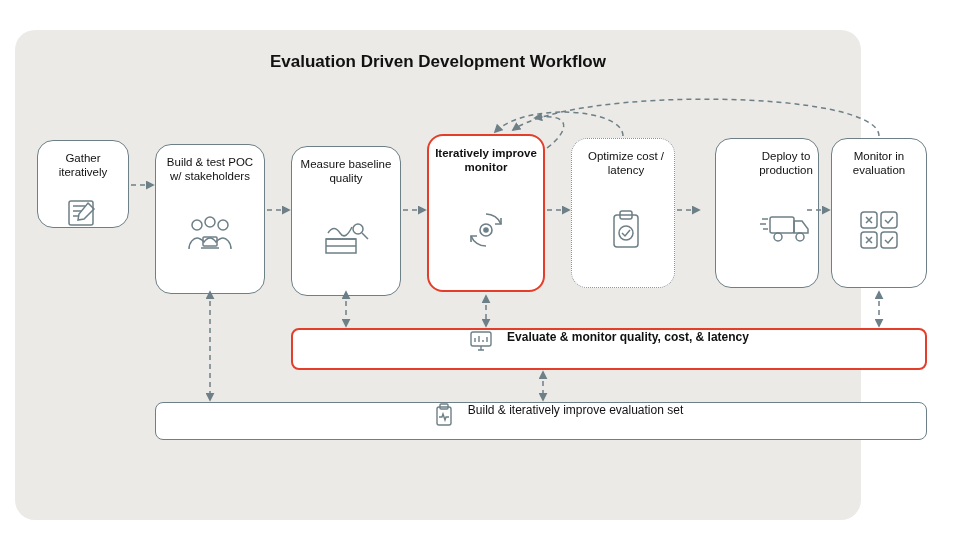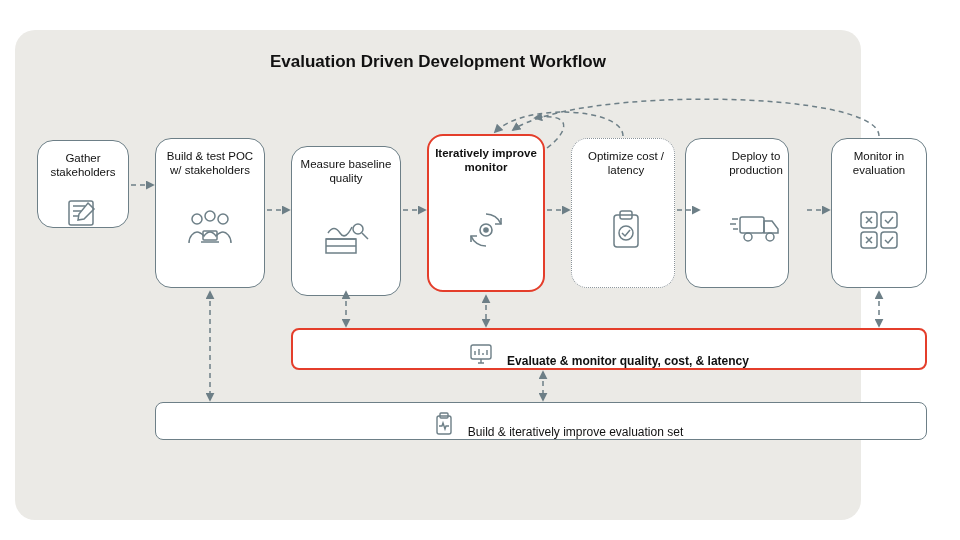--- a/index.html
+++ b/index.html
@@ -52,21 +52,21 @@
     margin-top: 6px;
     color: #6d7f87;
   }
   
   .bar {
     position: absolute;
     background: #fff;
     border: 1.5px solid #6d7f87;
     border-radius: 8px;
     display: flex;
-    align-items: flex-end;
+    align-items: flex-start;
     justify-content: center;
     gap: 14px;
     font-size: 12px;
     color: #111;
   }
   .bar.red { border-color: #e43e2b; border-width: 2px; font-weight: 700; }
   .bar .bar-icon { color: #6d7f87; }
   
   .connectors {
     position: absolute;
@@ -76,31 +76,31 @@
   }
 </style>
 </head>
 <body>
 
 <div class="canvas">
 
   <div class="title">Evaluation Driven Development Workflow</div>
 
   <div class="box" style="left:22px; top:110px; width:92px; height:88px;">
-    <div class="label">Gather stakeholders</div>
+    <div class="label">Gather iteratively</div>
     <span class="icon">
       <svg width="34" height="30" viewBox="0 0 34 30" fill="none" stroke="currentColor" stroke-width="1.5">
         <rect x="3" y="2" width="24" height="24" rx="2"></rect>
         <path d="M7 7h12M7 12h8M7 17h6"></path>
         <path d="M22 4l6 6-10 10-6 1 1-6z"></path>
       </svg>
     </span>
   </div>
 
-  <div class="box" style="left:140px; top:108px; width:110px; height:150px;">
+  <div class="box" style="left:140px; top:114px; width:110px; height:150px;">
     <div class="label">Build &amp; test POC w/ stakeholders</div>
     <span class="icon" style="margin-top:18px;">
       <svg width="50" height="40" viewBox="0 0 50 40" fill="none" stroke="currentColor" stroke-width="1.5">
         <circle cx="12" cy="10" r="5"></circle>
           <circle cx="38" cy="10" r="5"></circle>
           <circle cx="25" cy="7" r="5"></circle>
         <path d="M4 34c0-7 5-11 8-11s7 4 7 4 3-4 6-4 6 4 6 4 4-4 7-4 8 4 8 11"></path>
         <rect x="18" y="22" width="14" height="9" rx="1"></rect>
         <path d="M16 33h18"></path>
       </svg>
@@ -139,21 +139,21 @@
     <span class="icon" style="margin-top:18px;">
       <svg width="36" height="42" viewBox="0 0 36 42" fill="none" stroke="currentColor" stroke-width="1.5">
         <rect x="6" y="6" width="24" height="32" rx="3"></rect>
         <rect x="12" y="2" width="12" height="8" rx="2"></rect>
         <circle cx="18" cy="24" r="7"></circle>
         <path d="M14 24l3 3 5-6"></path>
       </svg>
     </span>
   </div>
 
-  <div class="box" style="left:670px; top:108px; width:104px; height:150px;padding-left:44px;">
+  <div class="box" style="left:700px; top:108px; width:104px; height:150px;padding-left:44px;">
     <div class="label">Deploy to production</div>
     <span class="icon" style="margin-top:18px;">
       <svg width="52" height="36" viewBox="0 0 52 36" fill="none" stroke="currentColor" stroke-width="1.5">
         <rect x="10" y="8" width="24" height="16" rx="2"></rect>
         <path d="M34 12h8l6 8v4H34z"></path>
         <circle cx="18" cy="28" r="4"></circle>
           <circle cx="40" cy="28" r="4"></circle>
         <path d="M2 10h6M0 15h6M3 20h5"></path>
       </svg>
     </span>

